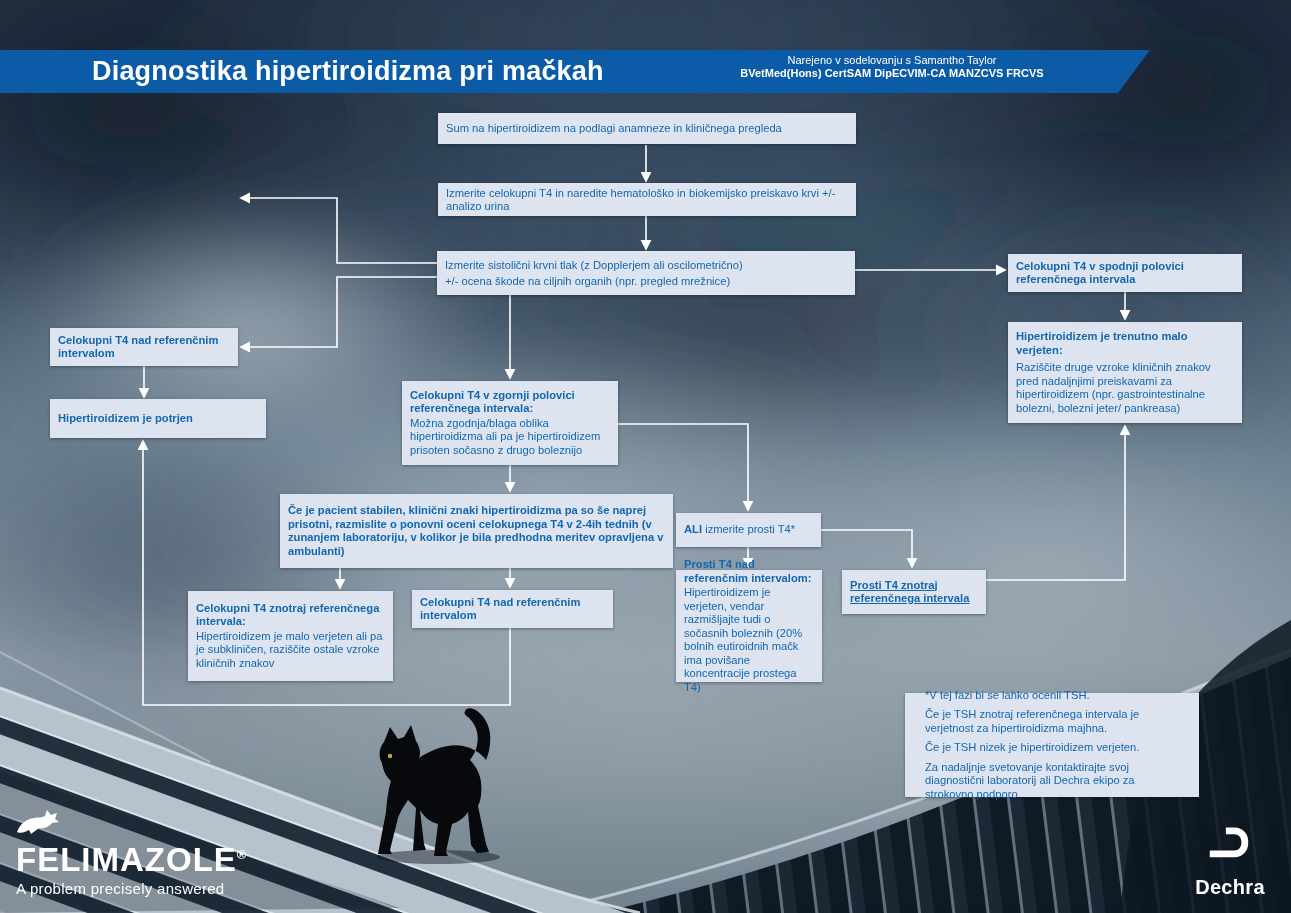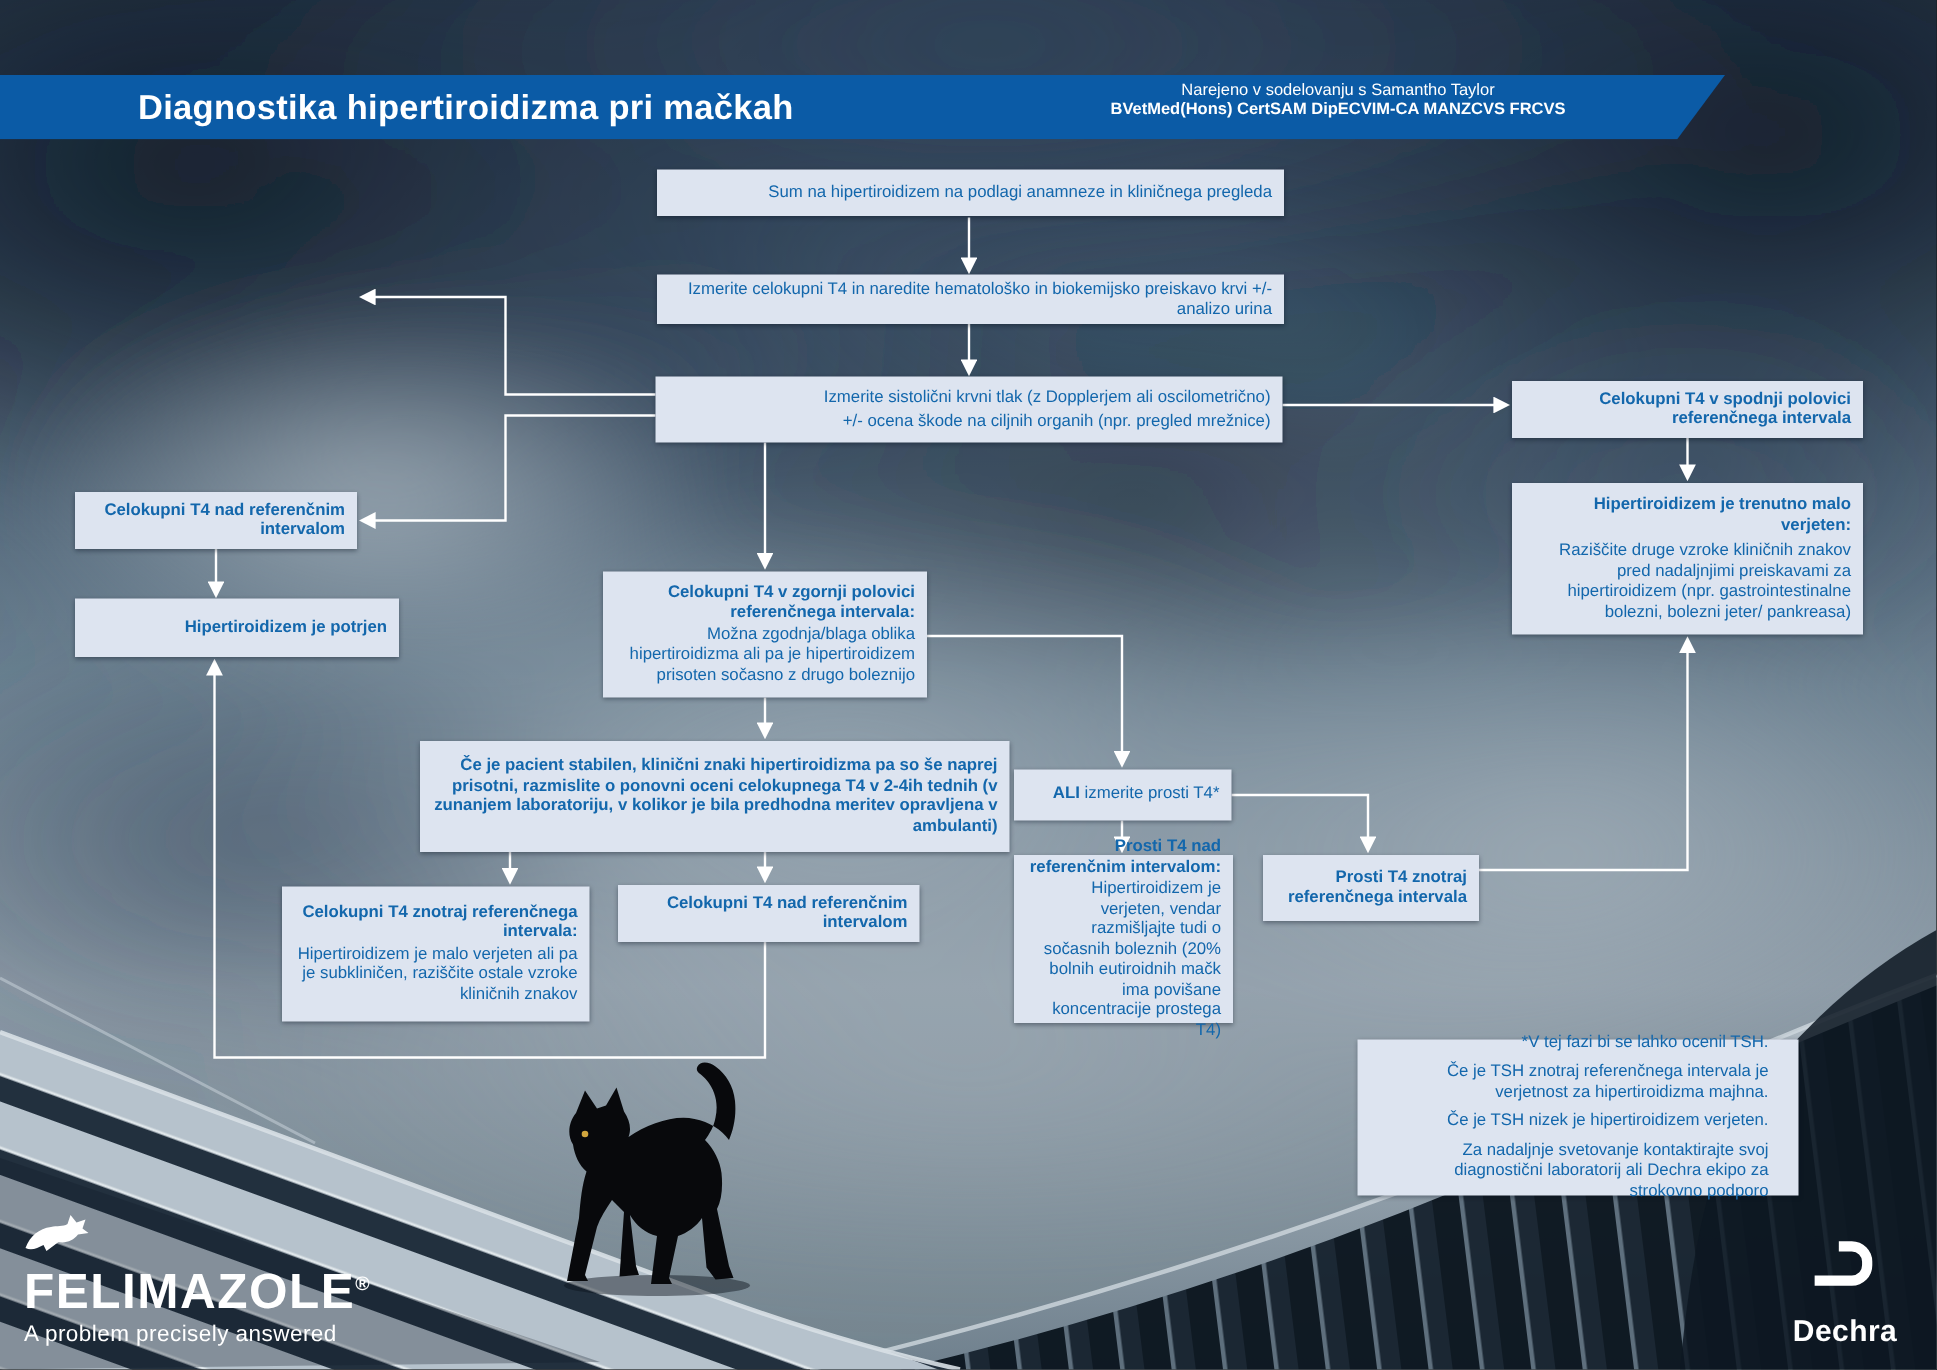--- a/index.html
+++ b/index.html
@@ -6,31 +6,31 @@
   .canvas{position:relative;width:1291px;height:913px;overflow:hidden;
           font-family:"Liberation Sans",sans-serif;}
   svg.bg{position:absolute;left:0;top:0;}
   svg.connectors{position:absolute;left:0;top:0;pointer-events:none;}
 
   
   .banner{position:absolute;left:0;top:50px;width:1150px;height:43px;
           background:#0b5ba6;
           clip-path:polygon(0 0,100% 0,calc(100% - 32px) 100%,0 100%);
           display:flex;align-items:center;}
-  .banner-title{color:#fff;font-size:23px;font-weight:700;letter-spacing:.2px;
+  .banner-title{color:#fff;font-size:27px;font-weight:700;letter-spacing:.2px;
           padding-left:92px;white-space:nowrap;}
   .banner-credit{position:absolute;left:722px;top:54px;width:340px;text-align:center;
           color:#fff;font-size:11px;line-height:13px;}
   .banner-credit .l2{font-weight:700;}
 
   
   .fbox{position:absolute;background:#dde4f0;color:#1367ac;
         box-shadow:0 1px 3px rgba(5,15,30,.4);
         display:flex;flex-direction:column;justify-content:center;
-        text-align:right;font-size:11.2px;line-height:13.5px;
+        text-align:left;font-size:11.2px;line-height:13.5px;
         padding:4px 8px;box-sizing:border-box;}
   .fbox b{font-weight:700;}
   .fbox .ttl{font-weight:700;}
   .fbox .bdy{margin-top:1px;}
   .note .nline{margin:3px 0;}
 
   
   .felimazole{position:absolute;left:16px;top:808px;color:#fff;}
   .felimazole .word{font-size:33px;font-weight:700;letter-spacing:1px;line-height:34px;}
   .felimazole .reg{font-size:13px;vertical-align:super;font-weight:700;}
@@ -217,21 +217,21 @@
 
   <div class="fbox" style="left:676px;top:513px;width:145px;height:34px;">
     <span><b>ALI</b><span> izmerite prosti T4*</span></span>
   </div>
 
   <div class="fbox" style="left:676px;top:570px;width:146px;height:112px;">
     <span class="ttl">Prosti T4 nad referenčnim intervalom:</span>
     <span class="bdy">Hipertiroidizem je verjeten, vendar razmišljajte tudi o sočasnih boleznih (20% bolnih eutiroidnih mačk ima povišane koncentracije prostega T4)</span>
   </div>
 
-  <div class="fbox" style="left:842px;top:570px;width:144px;height:44px;">
+  <div class="fbox" style="left:842px;top:570px;width:144px;height:44px;text-decoration:underline;">
     <span class="ttl">Prosti T4 znotraj referenčnega intervala</span>
   </div>
 
   <div class="fbox" style="left:1008px;top:254px;width:234px;height:38px;">
     <span class="ttl">Celokupni T4 v spodnji polovici referenčnega intervala</span>
   </div>
 
   <div class="fbox" style="left:1008px;top:322px;width:234px;height:101px;">
     <span class="ttl" style="margin-bottom:3px;">Hipertiroidizem je trenutno malo verjeten:</span>
     <span class="bdy">Raziščite druge vzroke kliničnih znakov pred nadaljnjimi preiskavami za hipertiroidizem (npr. gastrointestinalne bolezni, bolezni jeter/ pankreasa)</span>

